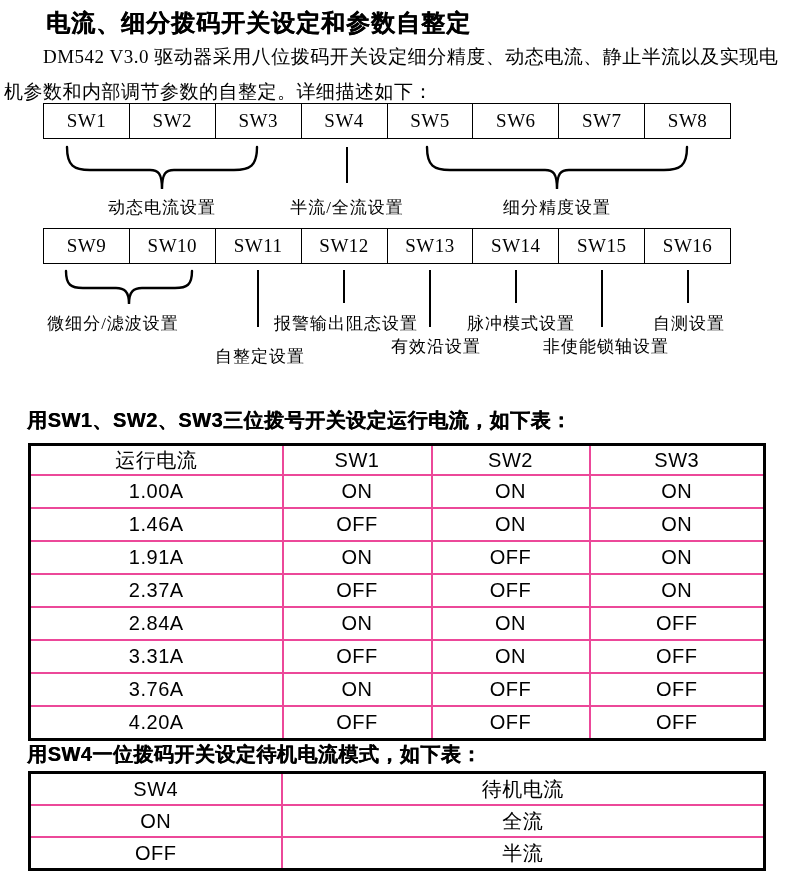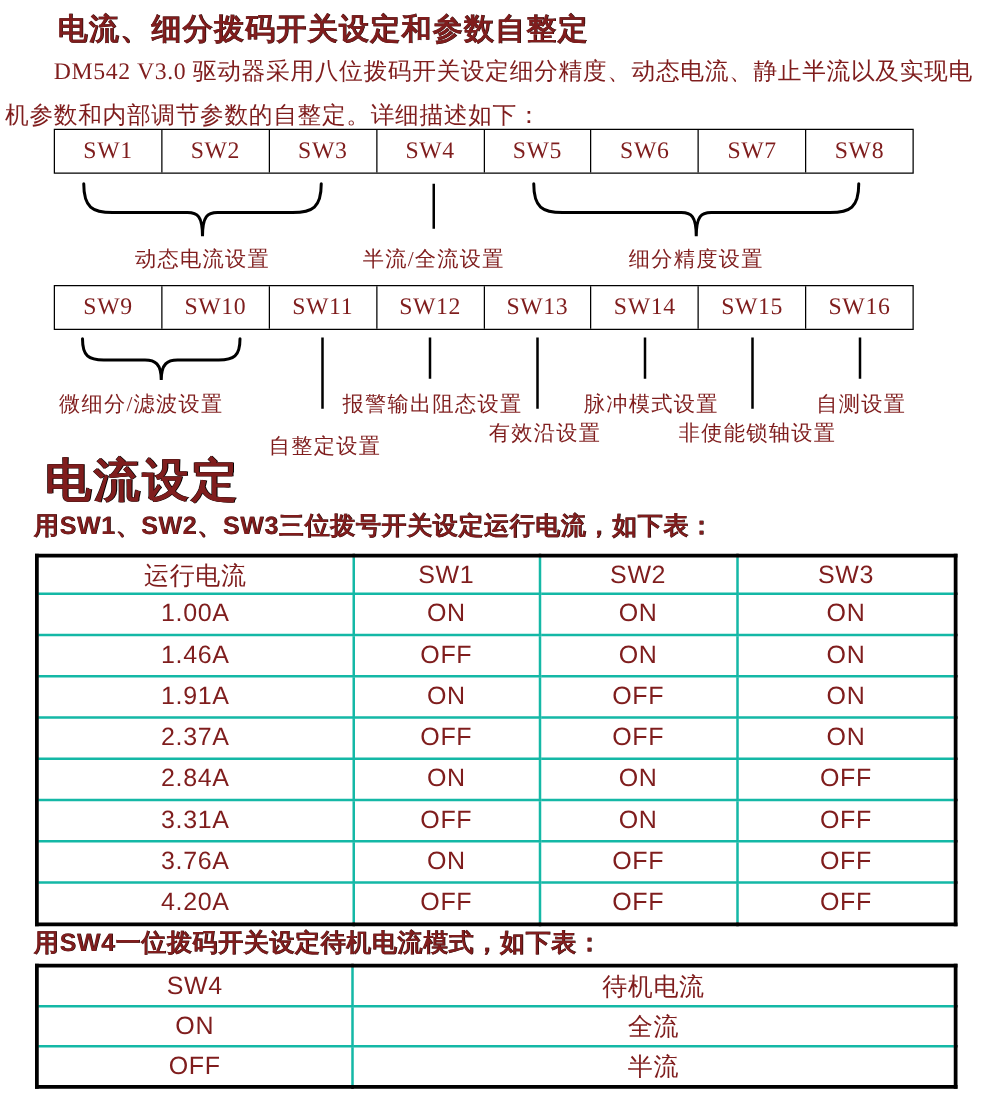--- a/index.html
+++ b/index.html
@@ -1,18 +1,18 @@
 <!DOCTYPE html>
 <html><head>
 <meta charset="utf-8">
 <style>
   html,body{margin:0;padding:0;background:#fff;}
   .page{
     position:relative;width:790px;height:877px;background:#ffffff;
-    overflow:hidden;color:#7f1d1d;
+    overflow:hidden;color:#000000;
   }
   .abs{position:absolute;}
 
   .doc-title{
     font-family:"Liberation Sans","DejaVu Sans",sans-serif;
     font-size:24px;font-weight:bold;letter-spacing:1px;
     text-shadow:0.4px 0 0 #000;
     white-space:nowrap;
   }
   .intro-line{
@@ -56,21 +56,21 @@
     text-shadow:0.4px 0 0 #000;
     white-space:nowrap;
   }
 
   table.data-table{
     border-collapse:collapse;table-layout:fixed;
     font-family:"Liberation Sans","DejaVu Sans",sans-serif;
     border:3px solid #000;
   }
   table.data-table td{
-    border:2px solid #14b8a6;text-align:center;vertical-align:middle;
+    border:2px solid #ec4899;text-align:center;vertical-align:middle;
     font-size:20px;letter-spacing:0.5px;padding:0;
   }
   #table1 td{height:31px;}
   #table1 tr.head td{height:28px;}
   #table2 td{height:30px;}
 </style>
 </head>
 <body>
 
 <div class="page">
@@ -125,21 +125,20 @@
   <div class="connector" style="left:687px;top:270px;height:33px;"></div>
 
   <div class="diagram-label" style="left:113px;top:312px;">微细分/滤波设置</div>
   <div class="diagram-label" style="left:346px;top:312px;">报警输出阻态设置</div>
   <div class="diagram-label" style="left:521px;top:312px;">脉冲模式设置</div>
   <div class="diagram-label" style="left:689px;top:312px;">自测设置</div>
   <div class="diagram-label" style="left:260px;top:335px;margin-top:10px;">自整定设置</div>
   <div class="diagram-label" style="left:436px;top:335px;">有效沿设置</div>
   <div class="diagram-label" style="left:606px;top:335px;">非使能锁轴设置</div>
 
-  <div class="abs section-heading" style="left:36px;top:360px;">电流设定</div>
 
   <div class="abs table-caption" style="left:27px;top:407px;">用SW1、SW2、SW3三位拨号开关设定运行电流，如下表：</div>
 
   <table id="table1" class="data-table abs" style="left:28px;top:443px;width:735px;">
     <colgroup>
         <col style="width:253px">
         <col style="width:149px">
         <col style="width:158px">
         <col style="width:175px">
       </colgroup>

